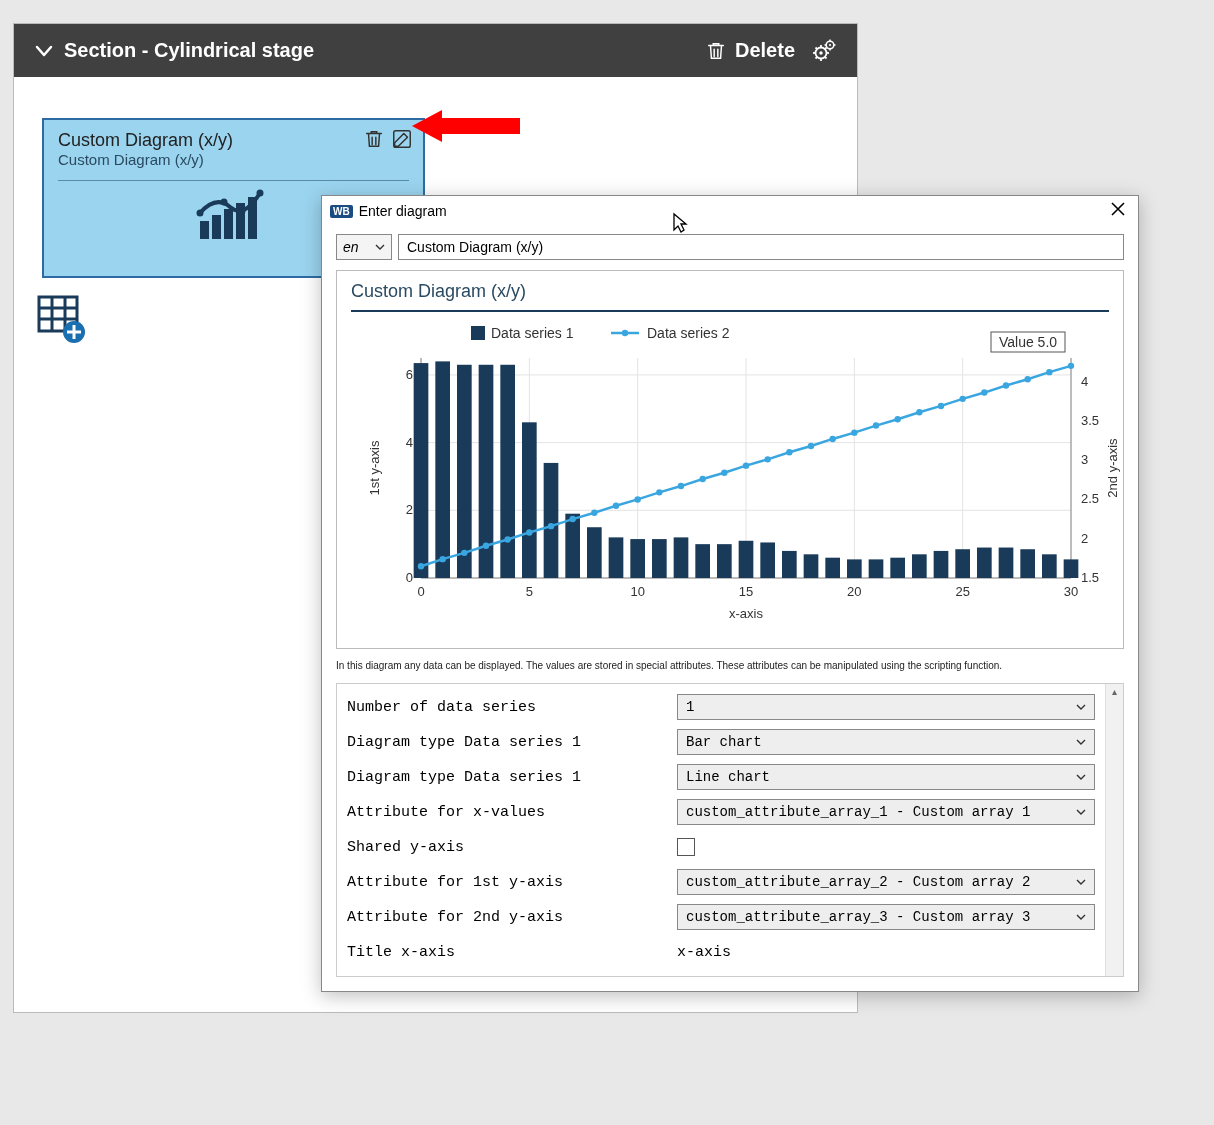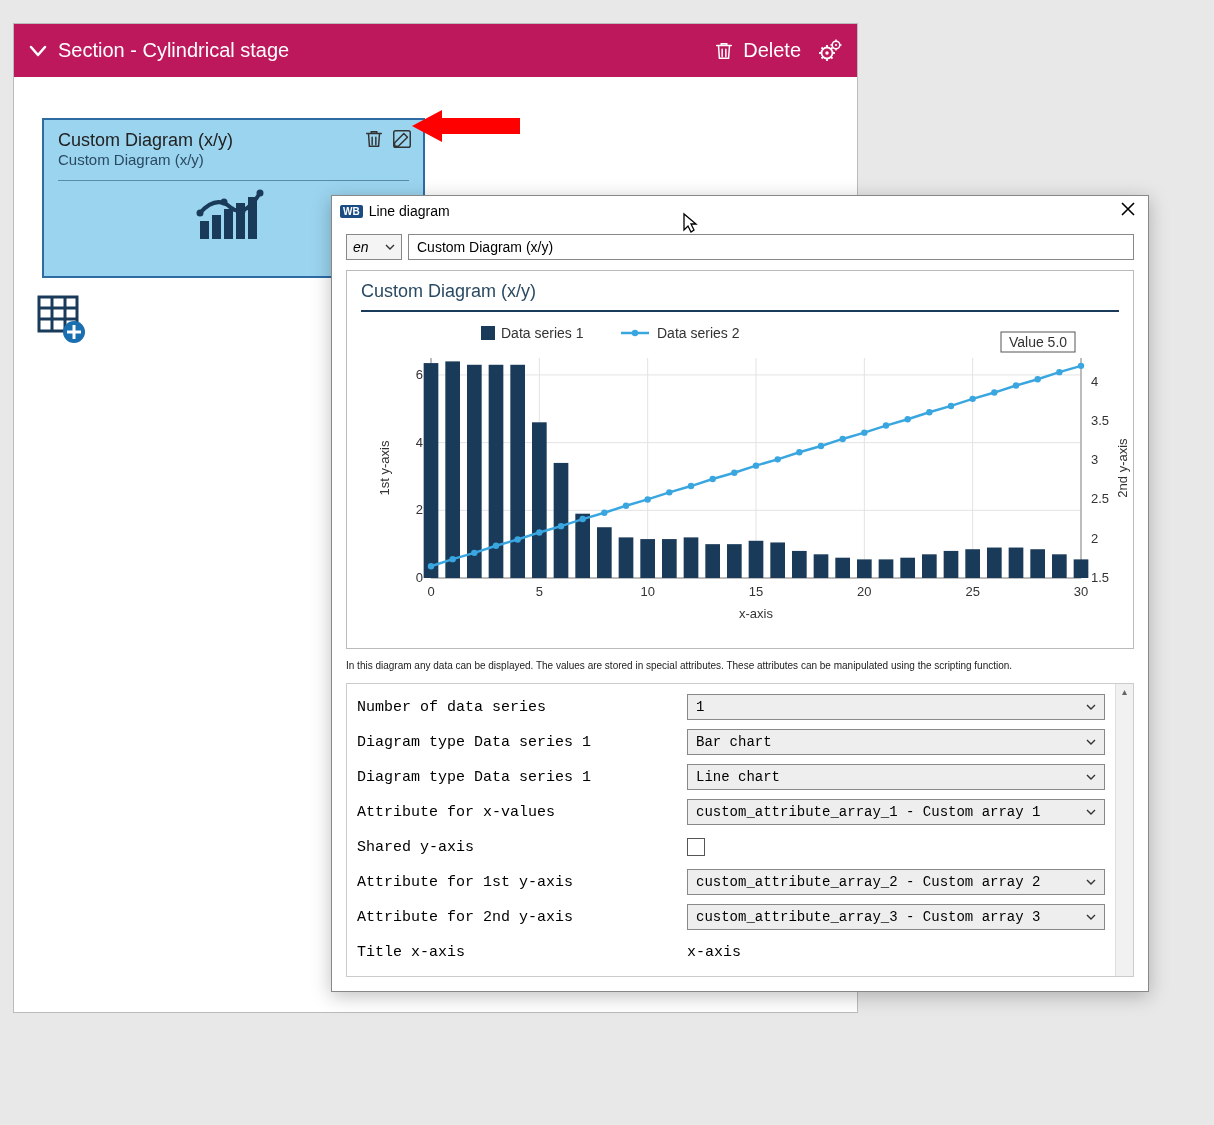--- a/index.html
+++ b/index.html
@@ -15,28 +15,28 @@
   .section-panel {
     position: absolute;
     top: 23px;
     left: 13px;
     width: 845px;
     height: 990px;
     border: 1px solid #bbb;
     background: #fff;
   }
   .section-header {
-    background: #be185d;
+    background: #404040;
     color: #fff;
     height: 53px;
     display: flex;
     align-items: center;
-    padding: 0 14px;
+    padding: 0 20px;
     font-size: 20px;
-    font-weight: 400;
+    font-weight: 700;
   }
   .chev { margin-right: 10px; display:inline-flex; }
   .section-header .spacer { flex:1; }
   .hdr-icon { display:inline-flex; align-items:center; cursor:pointer; }
   .delete-wrap { display:flex; align-items:center; gap:8px; margin-right: 16px; text-align: center; }
   .card {
     position: absolute;
     top: 94px;
     left: 28px;
     width: 383px;
@@ -54,21 +54,21 @@
   .add-table-icon {
     position:absolute; top:270px; left:22px; cursor:pointer;
   }
   .red-arrow {
     position:absolute; top:108px; left:412px;
   }
   
   .dialog {
     position:absolute;
     top: 195px;
-    left: 331px;
+    left: 321px;
     width: 818px;
     background:#fff;
     border:1px solid #888;
     box-shadow: 0 4px 18px rgba(0,0,0,0.25);
   }
   .dlg-title {
     height:30px; display:flex; align-items:center; padding:0 8px; font-size:14px;
   }
   .wb-badge {
     background:#1a4b82; color:#fff; font-size:10px; font-weight:600;
@@ -221,21 +221,21 @@
 
 <div class="red-arrow">
   <svg width="110" height="36" viewBox="0 0 110 36">
     <polygon points="0,18 30,2 30,10 108,10 108,26 30,26 30,34" fill="#ff0000"></polygon>
   </svg>
 </div>
 
 <div class="dialog">
   <div class="dlg-title">
     <span class="wb-badge">WB</span>
-    <span>Line diagram</span>
+    <span>Enter diagram</span>
     <span class="cursor-arrow">
       <svg width="18" height="22" viewBox="0 0 18 22">
           <path d="M2 2 L2 18 L6 14 L9 20 L12 18 L9 12 L14 12 Z" fill="none" stroke="#000" stroke-width="1.3"></path>
         </svg>
     </span>
     <span class="spacer"></span>
     <span class="dlg-close">
       <svg width="16" height="16" viewBox="0 0 16 16">
           <path d="M2 2 L14 14 M14 2 L2 14" stroke="#000" stroke-width="1.6"></path>
         </svg>

